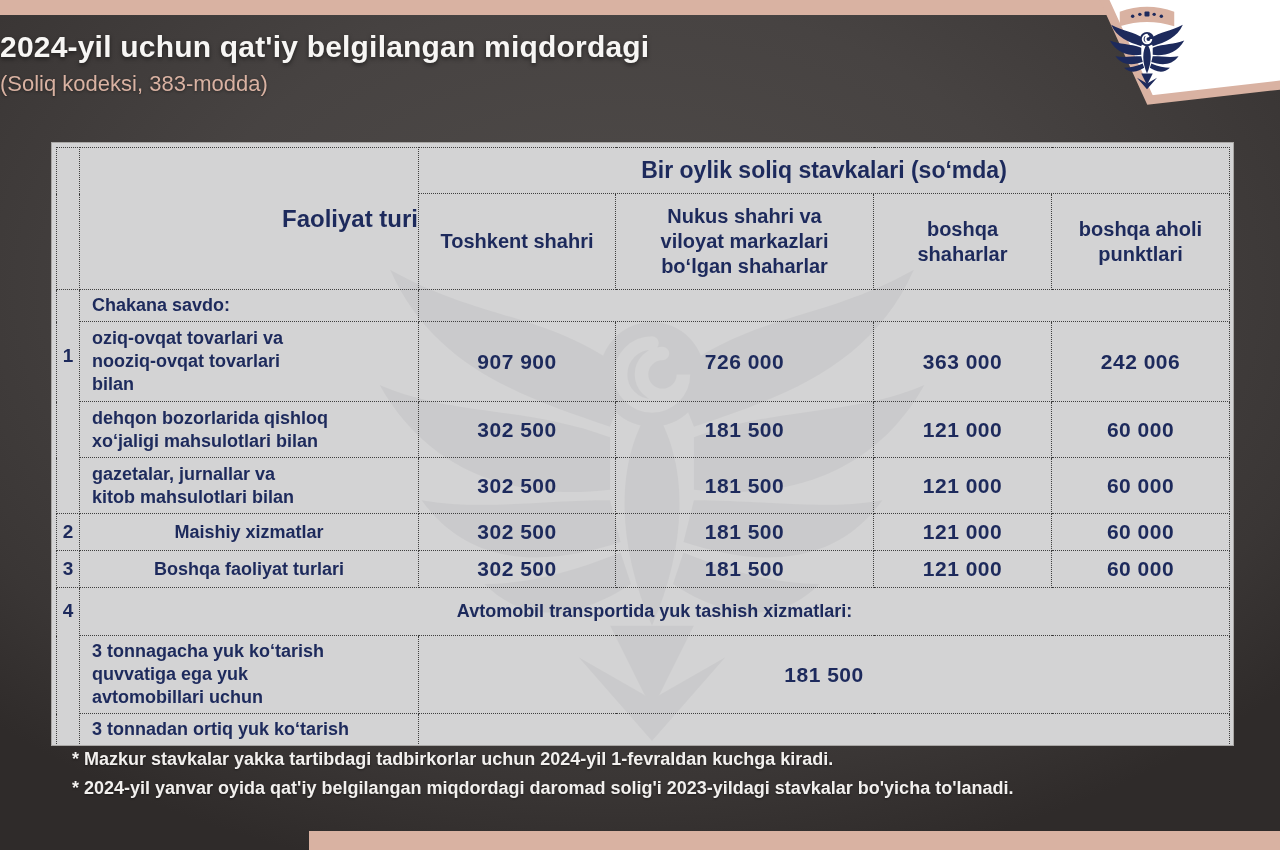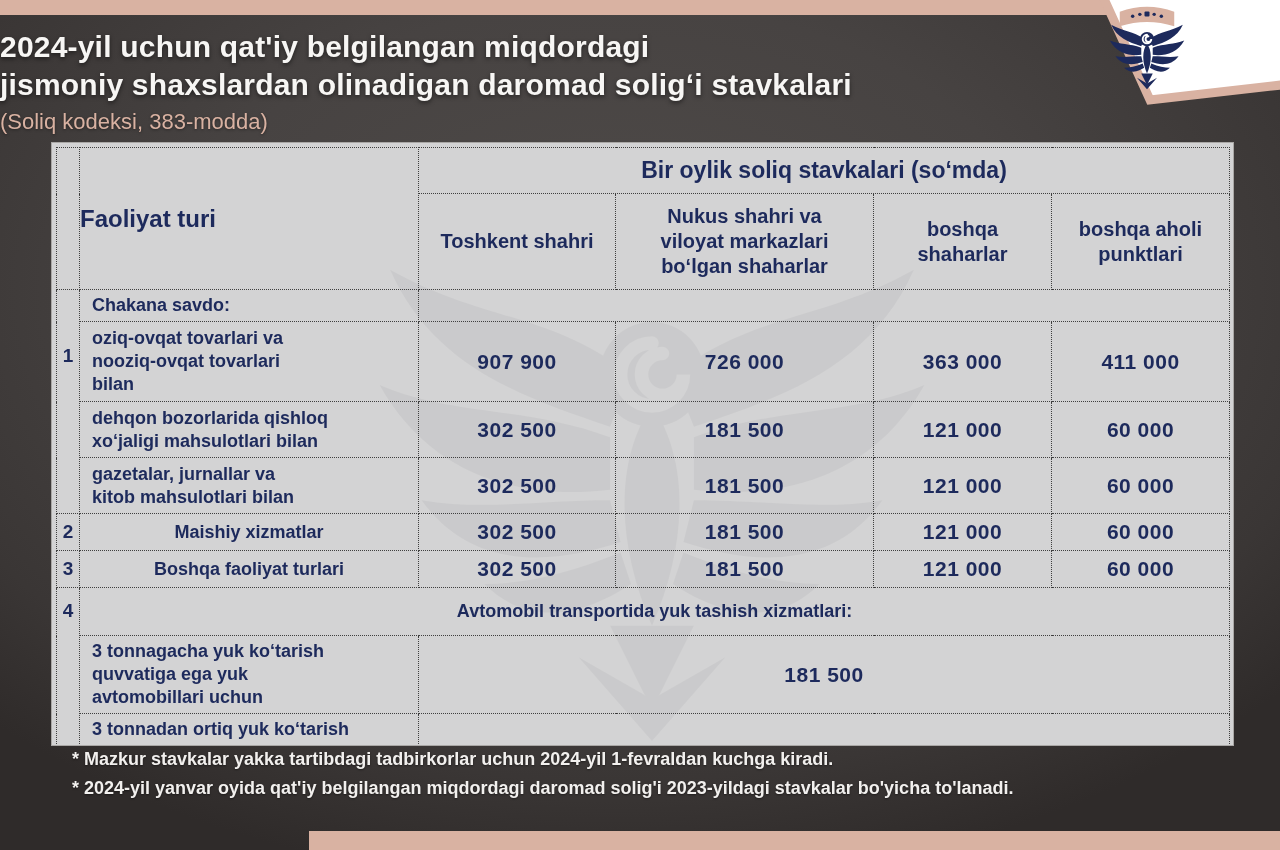--- a/index.html
+++ b/index.html
@@ -62,21 +62,21 @@
     border-collapse:collapse; table-layout:fixed;
     width:1173px; height:594px;
     color:#1d2a5c;
   }
   table.tax td{
     border:1px dotted #3f3f3f;
     vertical-align:middle;
     background:transparent;
   }
   td.gh{ text-align:center; font-weight:bold; font-size:23px; }
-  td.fh{ text-align:left; font-weight:bold; font-size:24px; }
+  td.fh{ text-align:right; font-weight:bold; font-size:24px; }
   td.ch{ text-align:center; font-weight:bold; font-size:20px; line-height:25px; white-space:pre-line; }
   td.num{ text-align:center; font-weight:bold; font-size:19px; }
   td.num.top{ vertical-align:top; }
   td.lbl{
     text-align:left; font-weight:bold; font-size:18px; line-height:23px;
     padding:4px 6px 4px 12px; white-space:pre-line;
   }
   td.lbl-c{ text-align:center; font-weight:bold; font-size:18px; }
   td.val{ text-align:center; font-weight:bold; font-size:21px; letter-spacing:.5px; }
   td.sec4h{ text-align:center; font-weight:bold; font-size:18px; }
@@ -91,21 +91,20 @@
 </style>
 </head>
 <body>
 
 <div class="stage">
 
   <div class="top-strip"></div>
 
   <div class="header">
     <div class="title">2024-yil uchun qat'iy belgilangan miqdordagi</div>
-    <div class="title">jismoniy shaxslardan olinadigan daromad soligʻi stavkalari</div>
     <div class="subtitle">(Soliq kodeksi, 383-modda)</div>
   </div>
 
   <div class="logo-block">
     <svg class="plate" width="210" height="122" viewBox="0 0 210 122">
       <polygon points="30,-10 220,-10 220,84 80,100" fill="#ffffff" stroke="#d9b2a2" stroke-width="9"></polygon>
     </svg>
     <svg class="logo-eagle" width="86" height="96" viewBox="0 0 120 132">
 
       <path d="M22,10 Q60,-4 98,10 L98,30 Q60,18 22,30 Z" fill="#d9b2a2"></path>
@@ -185,21 +184,21 @@
         <td class="lbl">Chakana savdo:</td>
         <td colspan="4"></td>
       </tr>
       <tr style="height:80px">
         <td class="lbl">oziq-ovqat tovarlari va
 nooziq-ovqat tovarlari
 bilan</td>
         <td class="val">907 900</td>
         <td class="val">726 000</td>
         <td class="val">363 000</td>
-        <td class="val">411 000</td>
+        <td class="val">242 006</td>
       </tr>
       <tr style="height:56px">
         <td class="lbl">dehqon bozorlarida qishloq
 xoʻjaligi mahsulotlari bilan</td>
         <td class="val">302 500</td>
         <td class="val">181 500</td>
         <td class="val">121 000</td>
         <td class="val">60 000</td>
       </tr>
       <tr style="height:56px">

